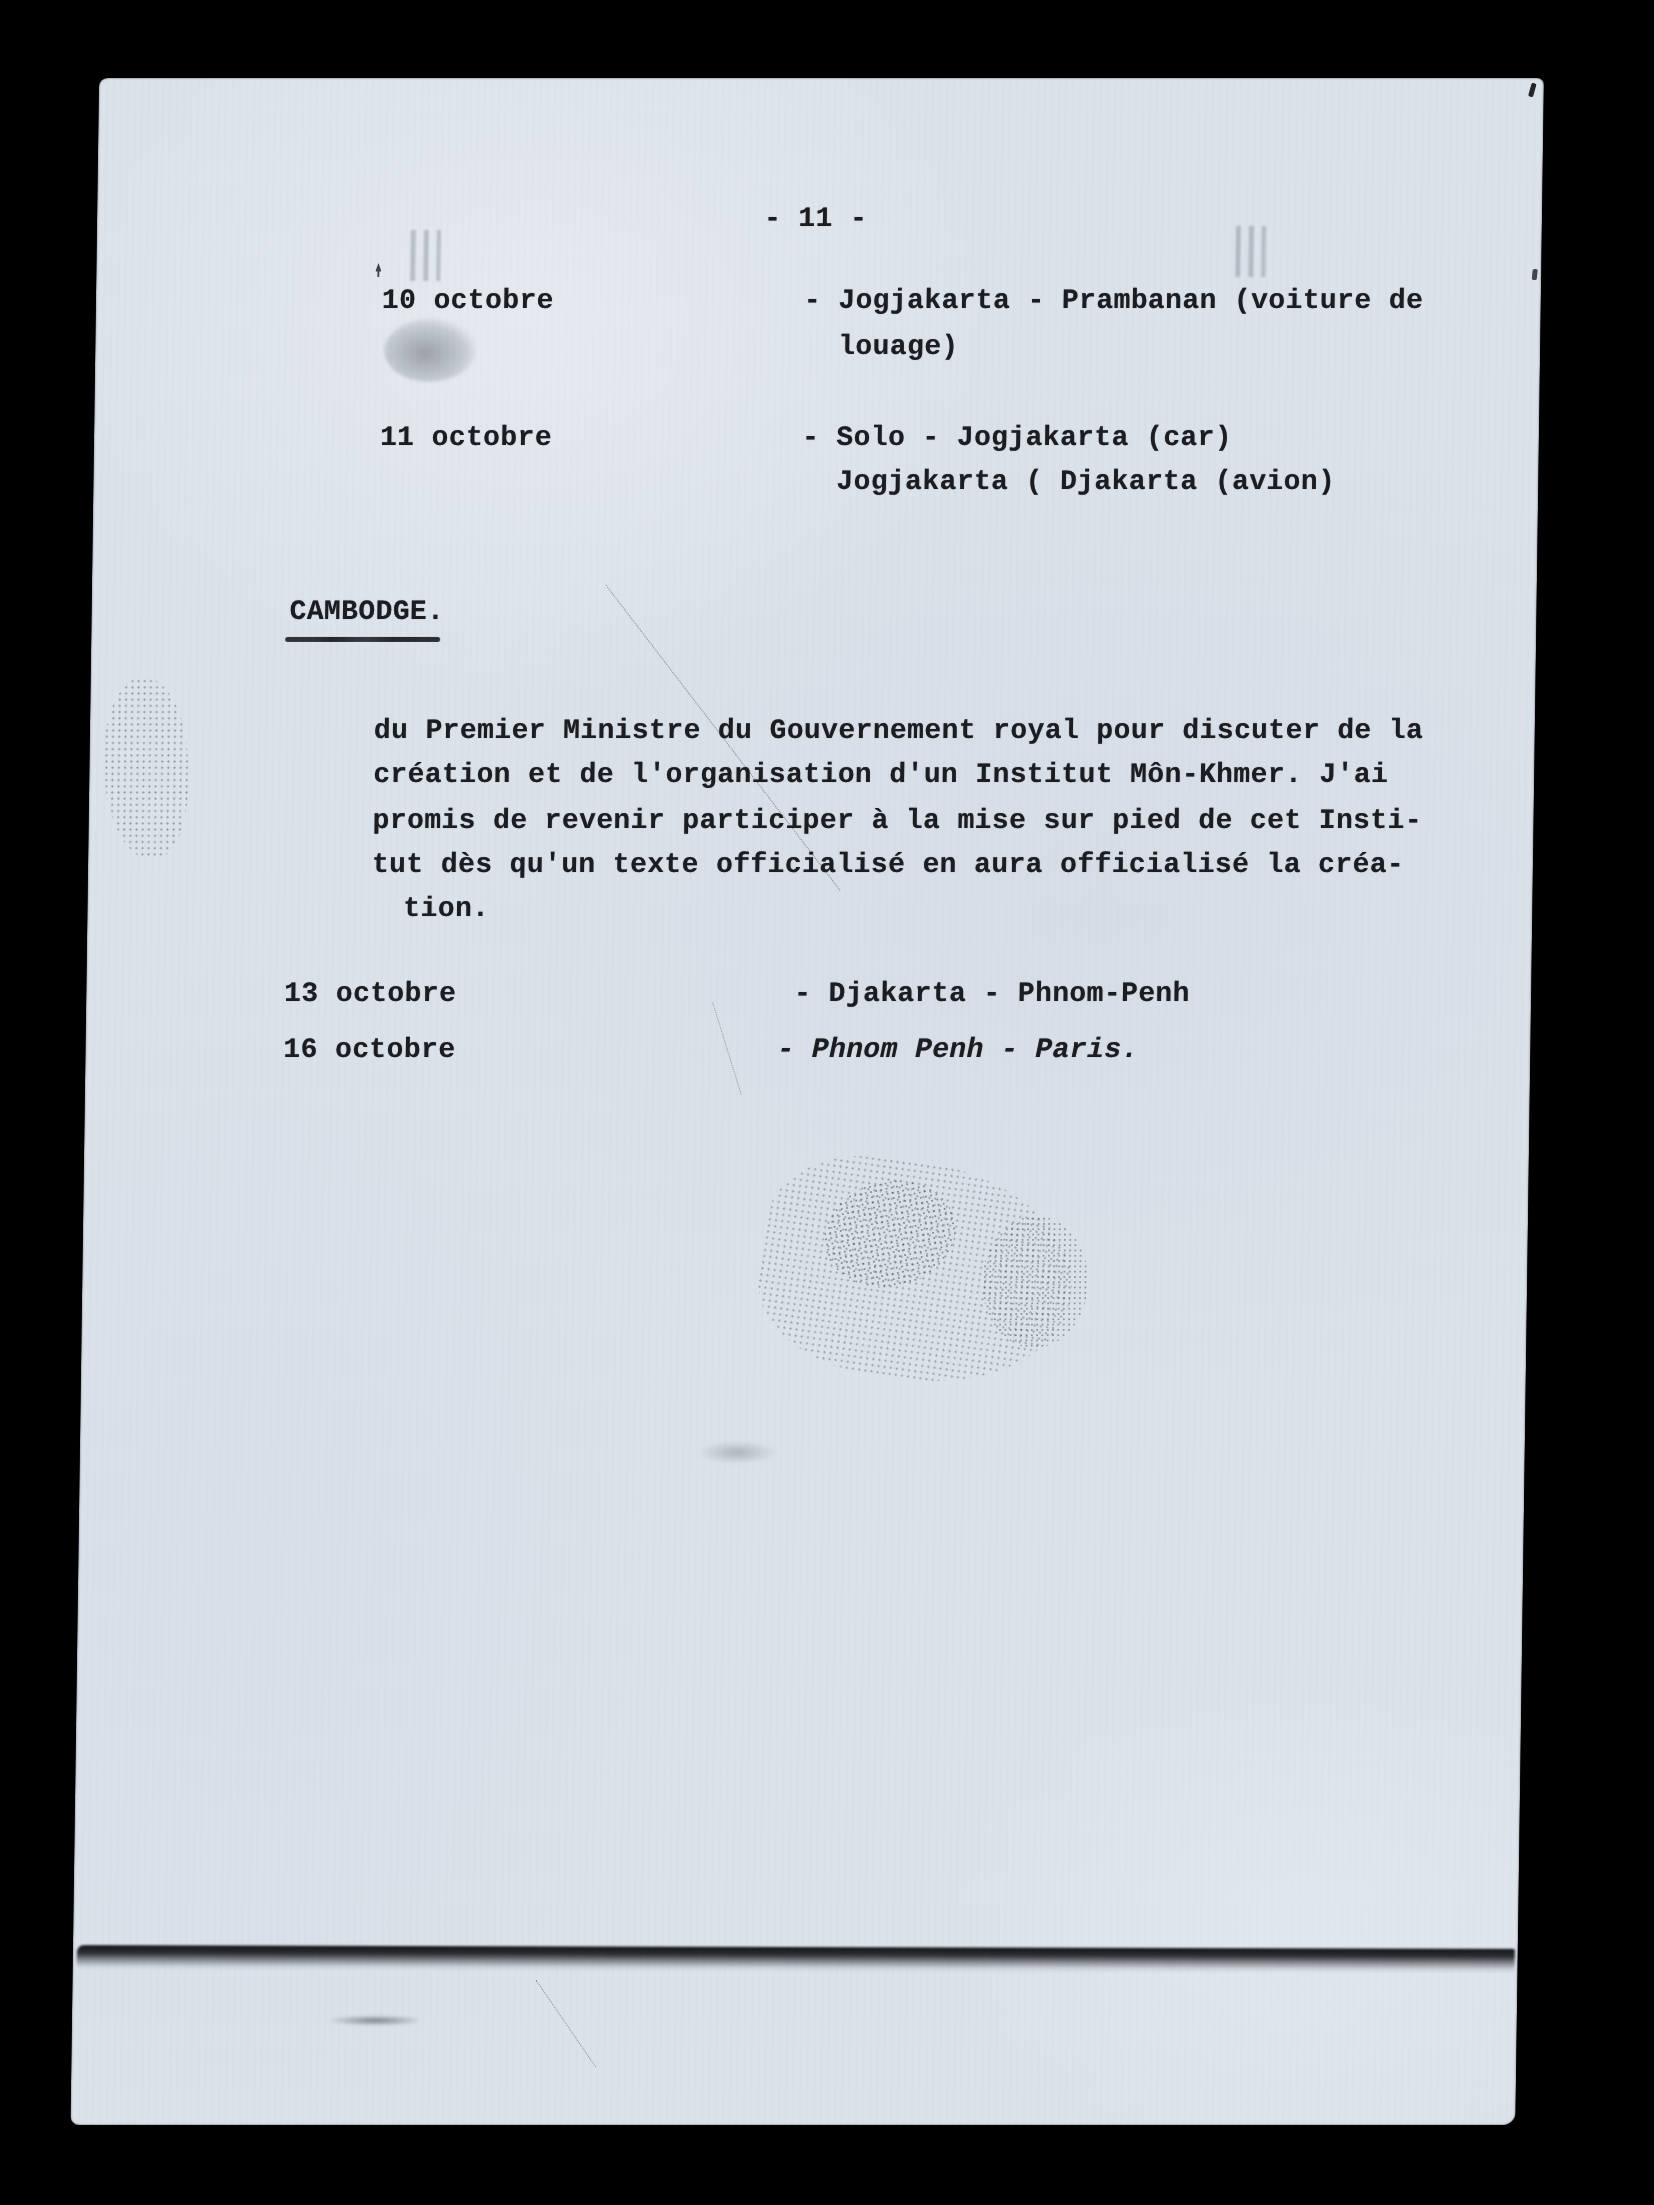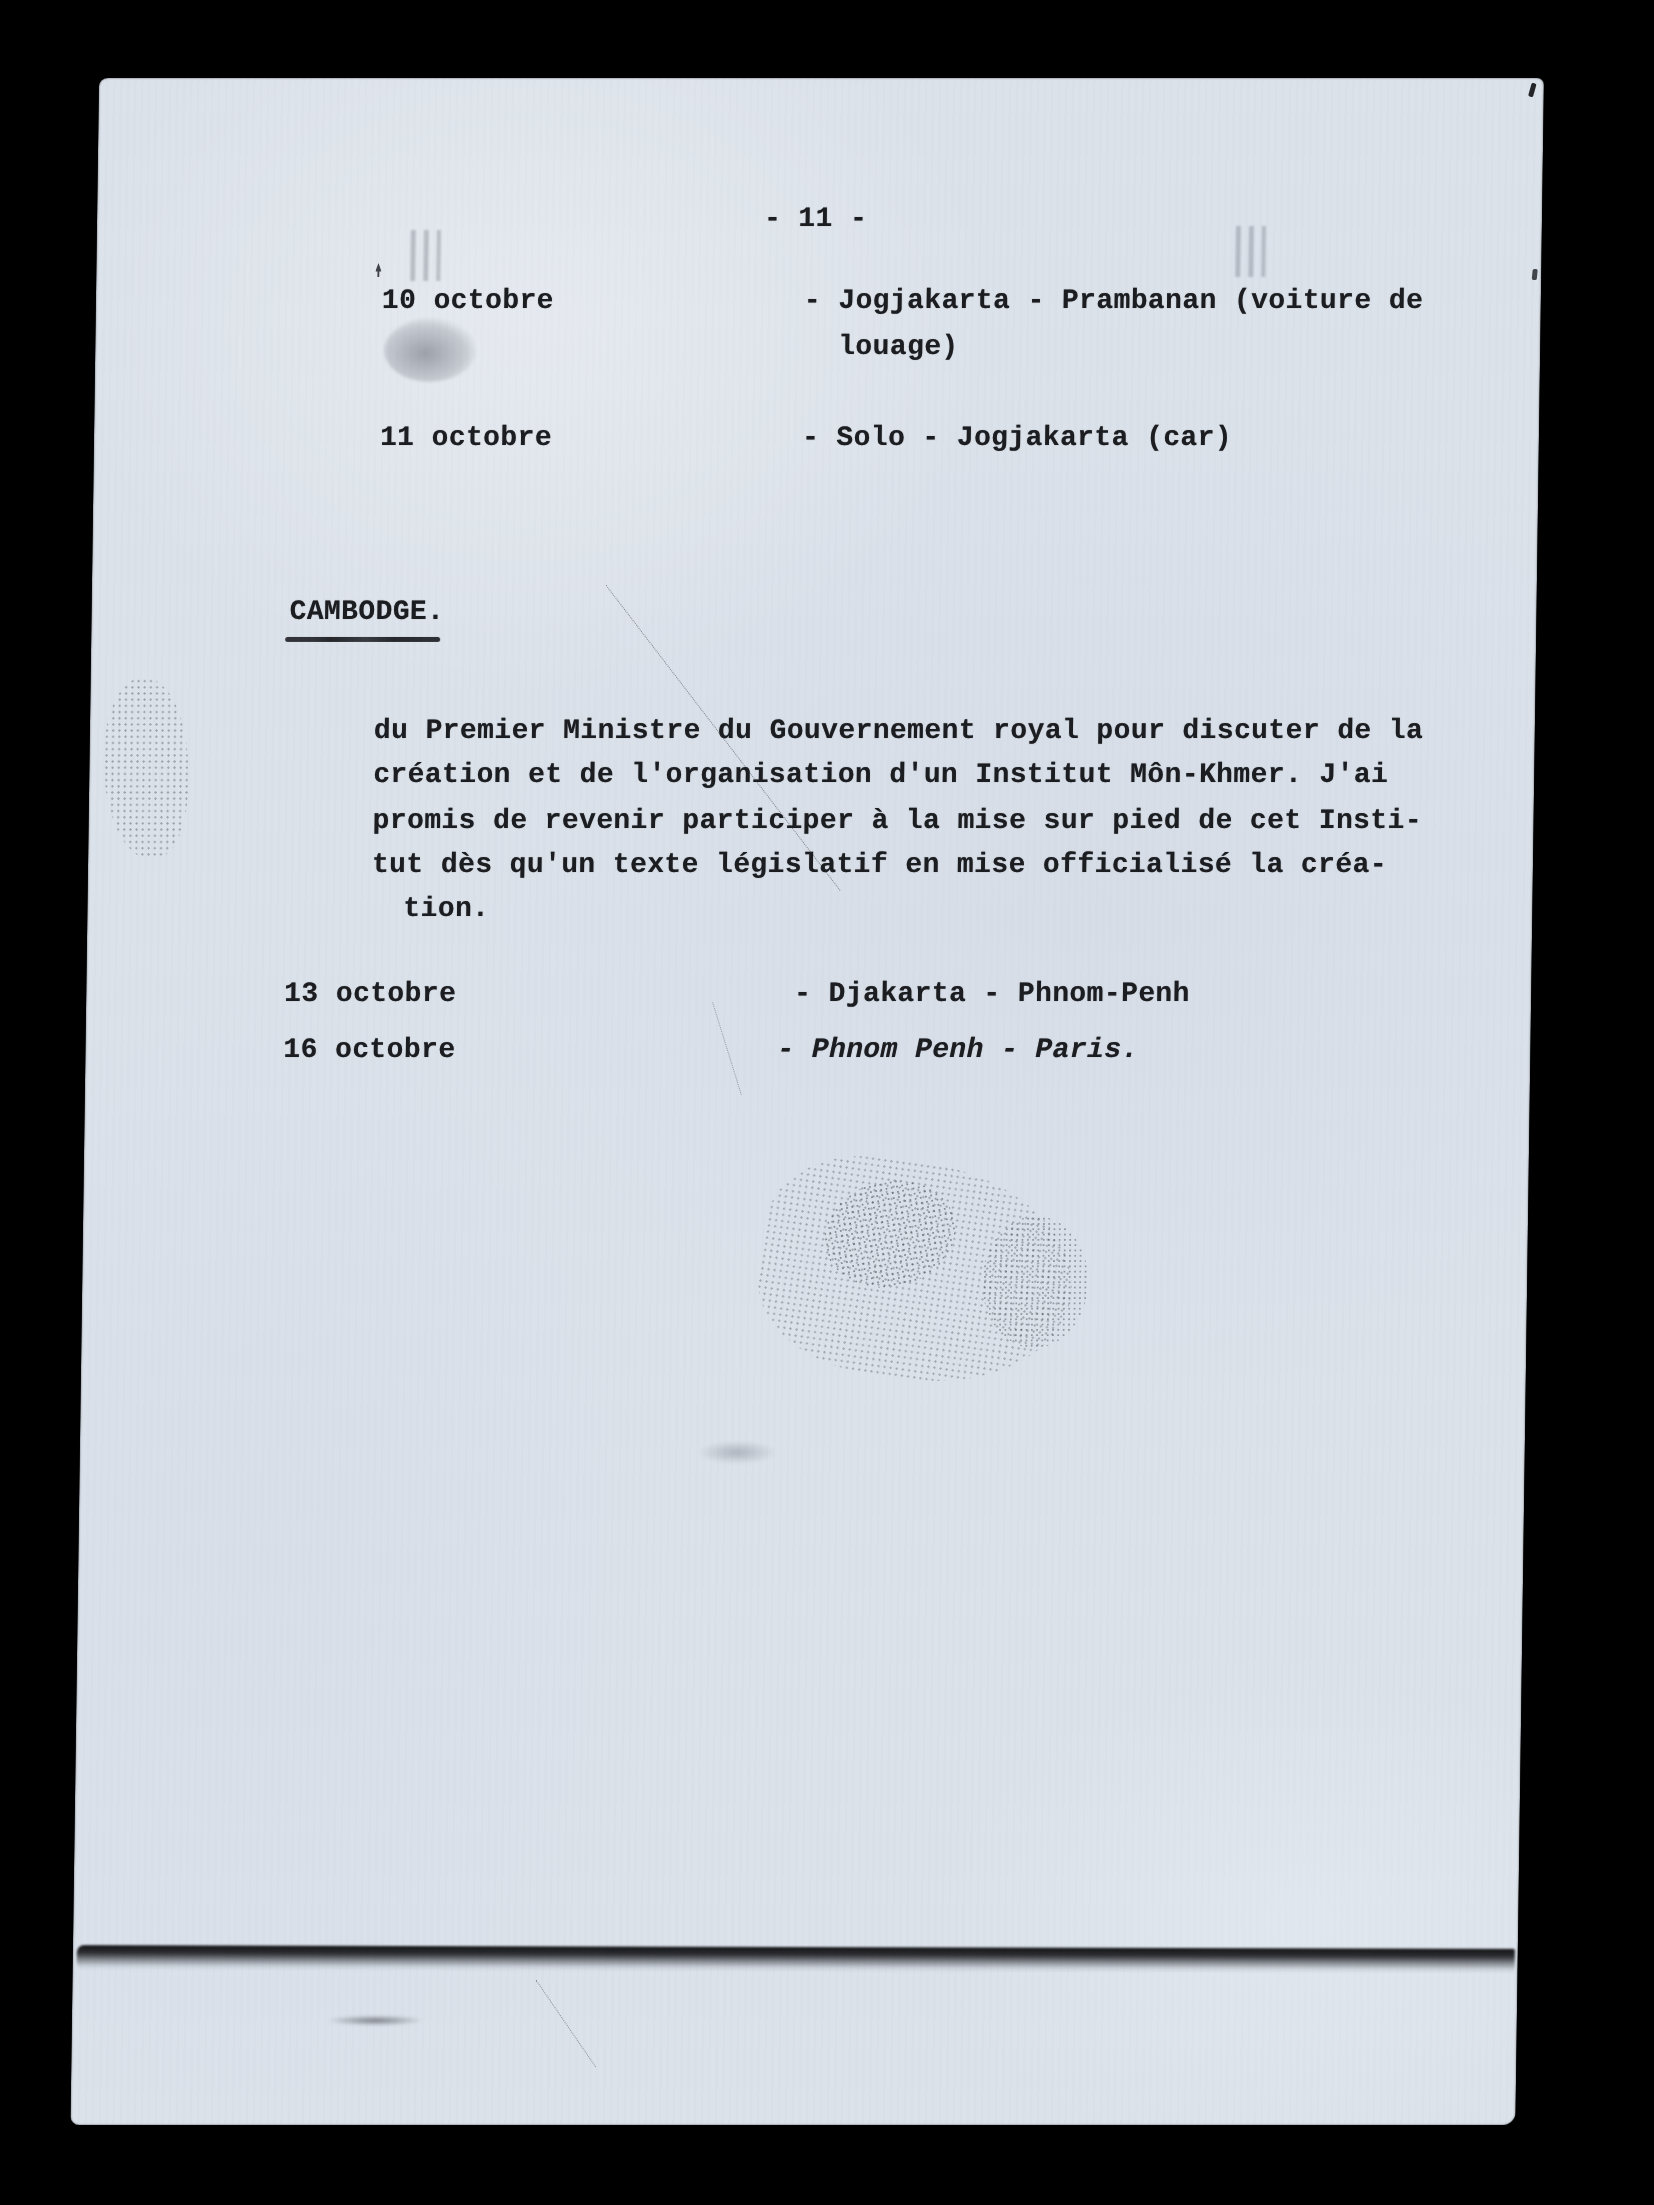--- a/index.html
+++ b/index.html
@@ -125,28 +125,29 @@
 
 <div class="paper">
 
   <span class="t pagenum">- 11 -</span>
 
   <span class="t d10">10 octobre</span>
   <span class="t j-r1l0">- Jogjakarta - Prambanan (voiture de</span>
   <span class="t j-r1l1">louage)</span>
   <span class="t d11">11 octobre</span>
   <span class="t j-r2l0">- Solo - Jogjakarta (car)</span>
+  <span class="t j-r2l1">Jogjakarta ( Djakarta (avion)</span>
 
   <span class="t heading">CAMBODGE.</span>
   <div class="underline"></div>
 
   <span class="t p1">du Premier Ministre du Gouvernement royal pour discuter de la</span>
   <span class="t p2">création et de l'organisation d'un Institut Môn-Khmer. J'ai</span>
   <span class="t p3">promis de revenir participer à la mise sur pied de cet Insti-</span>
-  <span class="t p4">tut dès qu'un texte législatif en mise officialisé la créa-</span>
+  <span class="t p4">tut dès qu'un texte officialisé en aura officialisé la créa-</span>
   <span class="t p5">tion.</span>
 
   <span class="t d13">13 octobre</span>
   <span class="t c-r0">- Djakarta - Phnom-Penh</span>
   <span class="t d16">16 octobre</span>
   <span class="t c-r1">- Phnom Penh - Paris.</span>
 
   <div class="tickmark"></div>
   <div class="blot"></div>
   <div class="ghost ghost-left"></div>

